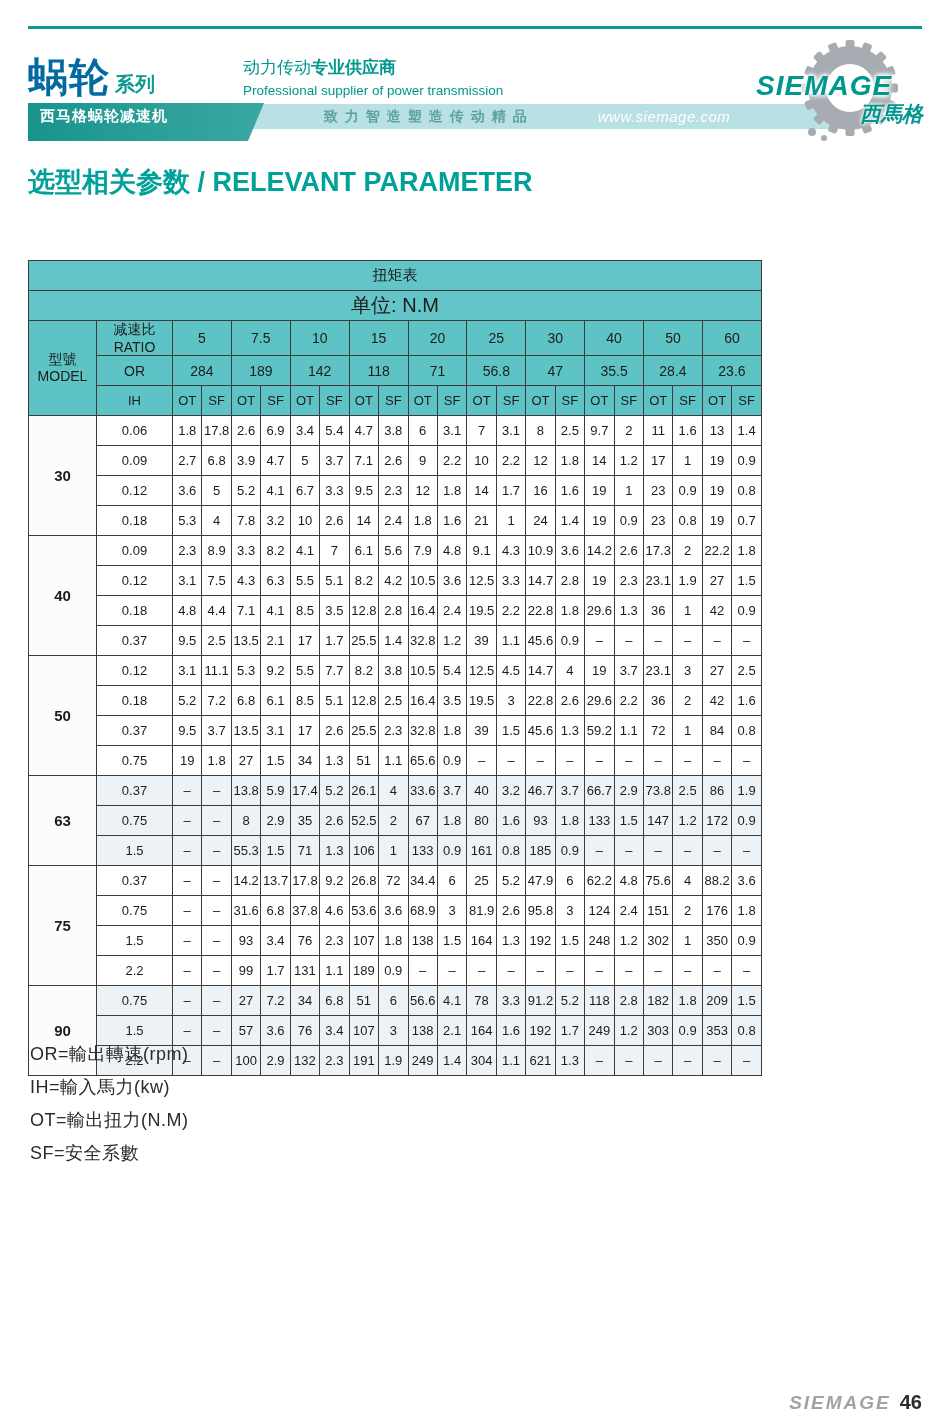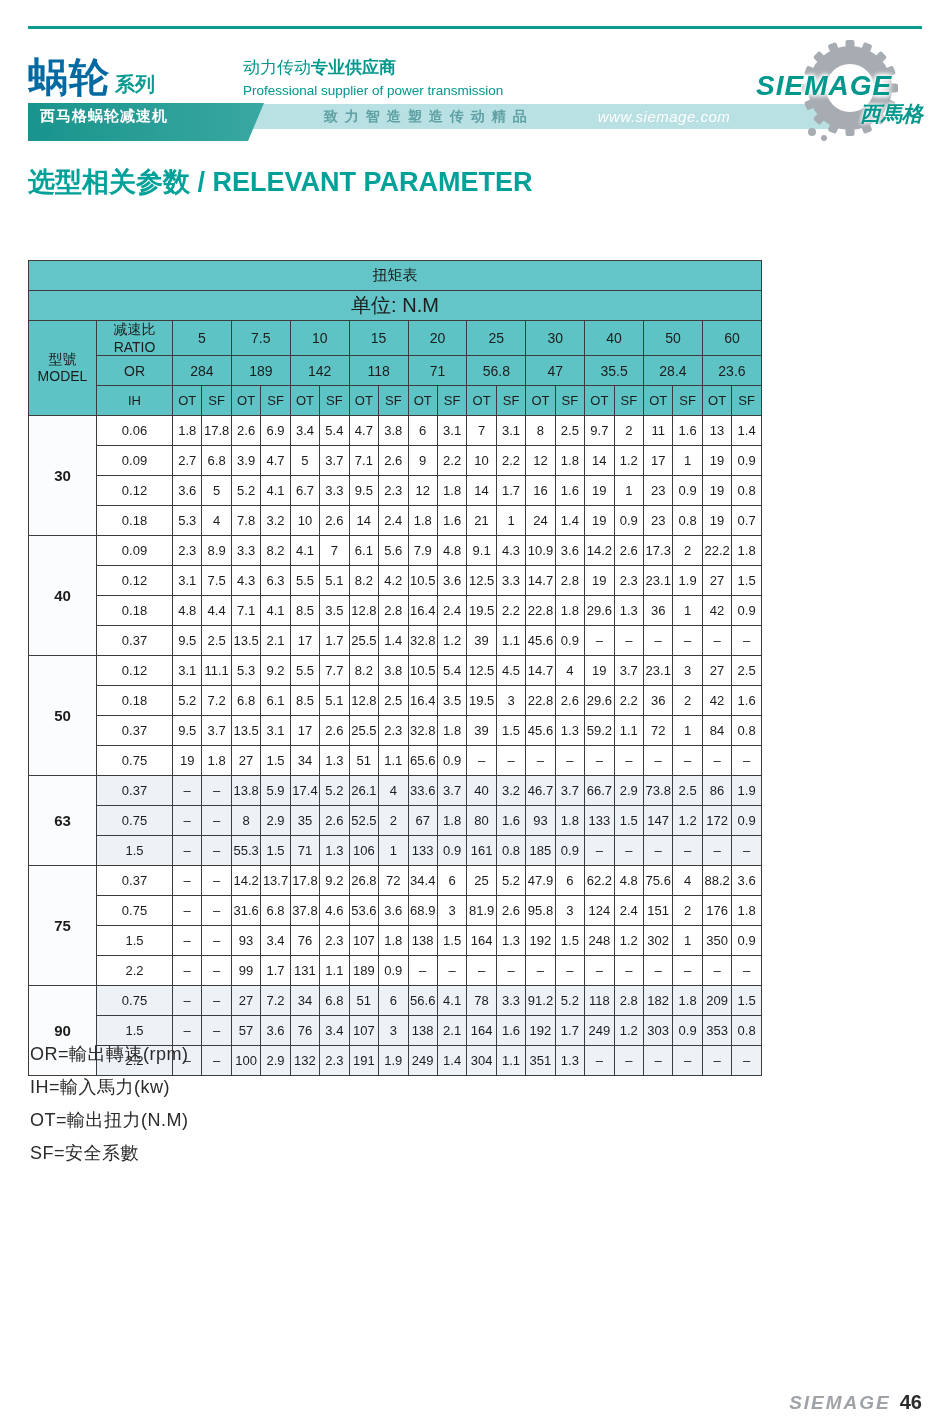--- a/index.html
+++ b/index.html
@@ -703,21 +703,21 @@
           <td class="">100</td>
           <td class="">2.9</td>
           <td class="">132</td>
           <td class="">2.3</td>
           <td class="">191</td>
           <td class="">1.9</td>
           <td class="">249</td>
           <td class="">1.4</td>
           <td class="">304</td>
           <td class="">1.1</td>
-          <td class="">351</td>
+          <td class="">621</td>
           <td class="">1.3</td>
           <td class="dash">–</td>
           <td class="dash">–</td>
           <td class="dash">–</td>
           <td class="dash">–</td>
           <td class="dash">–</td>
           <td class="dash">–</td>
         </tr>
       </tbody>
     </table>

